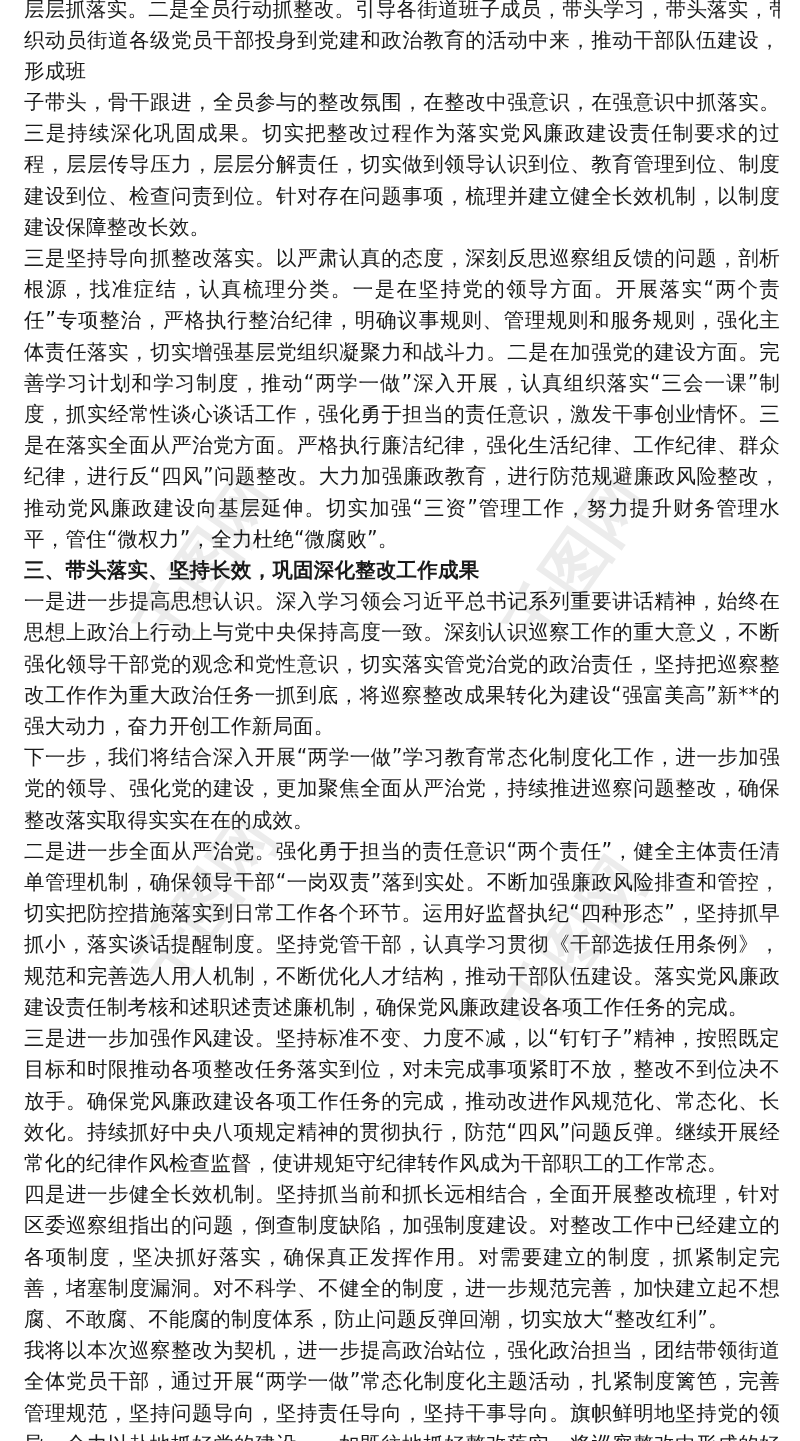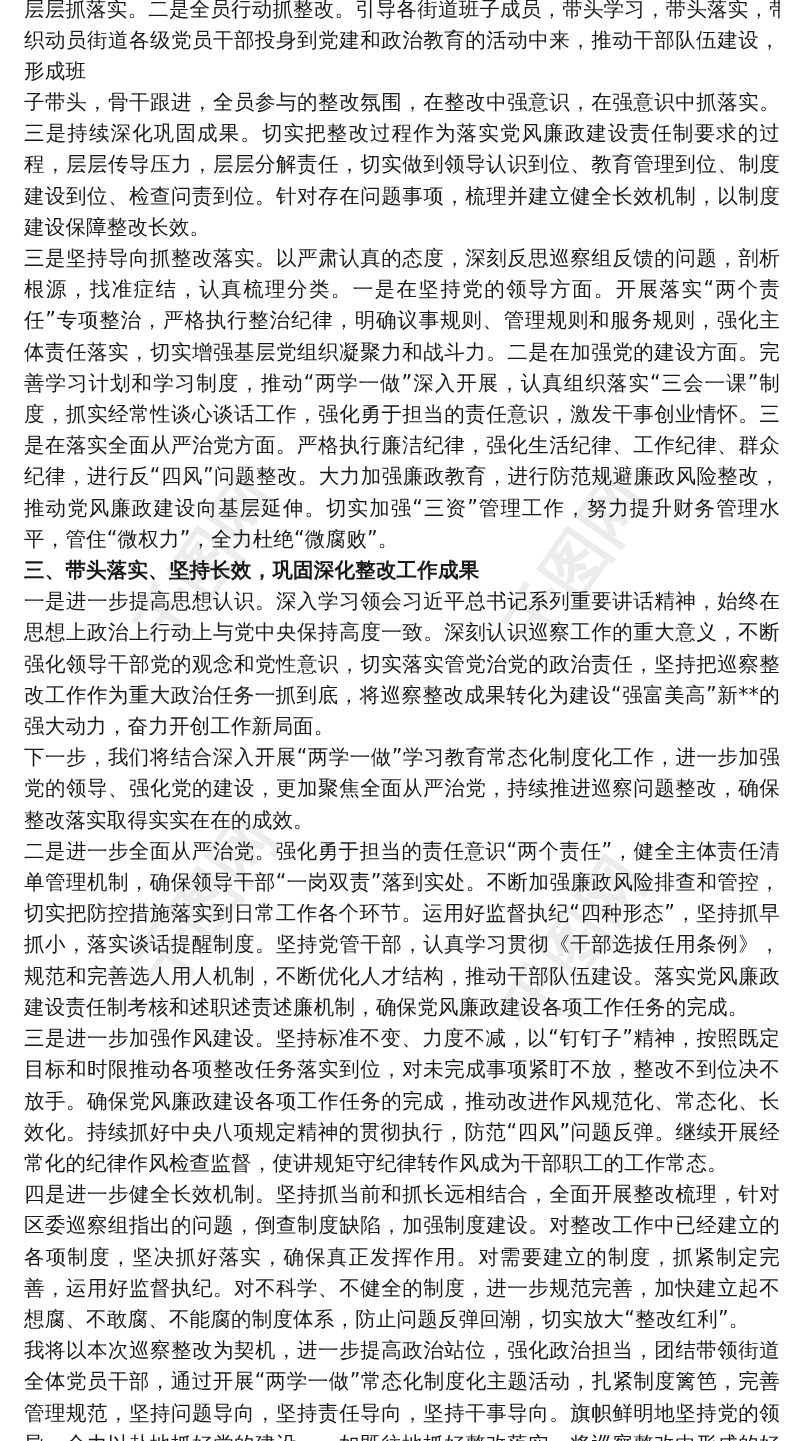--- a/index.html
+++ b/index.html
@@ -41,17 +41,17 @@
   </div>
 
   <div class="block main-block">
     <p>子带头，骨干跟进，全员参与的整改氛围，在整改中强意识，在强意识中抓落实。三是持续深化巩固成果。切实把整改过程作为落实党风廉政建设责任制要求的过程，层层传导压力，层层分解责任，切实做到领导认识到位、教育管理到位、制度建设到位、检查问责到位。针对存在问题事项，梳理并建立健全长效机制，以制度建设保障整改长效。</p>
     <p>三是坚持导向抓整改落实。以严肃认真的态度，深刻反思巡察组反馈的问题，剖析根源，找准症结，认真梳理分类。一是在坚持党的领导方面。开展落实“两个责任”专项整治，严格执行整治纪律，明确议事规则、管理规则和服务规则，强化主体责任落实，切实增强基层党组织凝聚力和战斗力。二是在加强党的建设方面。完善学习计划和学习制度，推动“两学一做”深入开展，认真组织落实“三会一课”制度，抓实经常性谈心谈话工作，强化勇于担当的责任意识，激发干事创业情怀。三是在落实全面从严治党方面。严格执行廉洁纪律，强化生活纪律、工作纪律、群众纪律，进行反“四风”问题整改。大力加强廉政教育，进行防范规避廉政风险整改，推动党风廉政建设向基层延伸。切实加强“三资”管理工作，努力提升财务管理水平，管住“微权力”，全力杜绝“微腐败”。</p>
     <p class="heading">三、带头落实、坚持长效，巩固深化整改工作成果</p>
     <p>一是进一步提高思想认识。深入学习领会习近平总书记系列重要讲话精神，始终在思想上政治上行动上与党中央保持高度一致。深刻认识巡察工作的重大意义，不断强化领导干部党的观念和党性意识，切实落实管党治党的政治责任，坚持把巡察整改工作作为重大政治任务一抓到底，将巡察整改成果转化为建设“强富美高”新**的强大动力，奋力开创工作新局面。</p>
     <p>下一步，我们将结合深入开展“两学一做”学习教育常态化制度化工作，进一步加强党的领导、强化党的建设，更加聚焦全面从严治党，持续推进巡察问题整改，确保整改落实取得实实在在的成效。</p>
     <p>二是进一步全面从严治党。强化勇于担当的责任意识“两个责任”，健全主体责任清单管理机制，确保领导干部“一岗双责”落到实处。不断加强廉政风险排查和管控，切实把防控措施落实到日常工作各个环节。运用好监督执纪“四种形态”，坚持抓早抓小，落实谈话提醒制度。坚持党管干部，认真学习贯彻《干部选拔任用条例》，规范和完善选人用人机制，不断优化人才结构，推动干部队伍建设。落实党风廉政建设责任制考核和述职述责述廉机制，确保党风廉政建设各项工作任务的完成。</p>
     <p>三是进一步加强作风建设。坚持标准不变、力度不减，以“钉钉子”精神，按照既定目标和时限推动各项整改任务落实到位，对未完成事项紧盯不放，整改不到位决不放手。确保党风廉政建设各项工作任务的完成，推动改进作风规范化、常态化、长效化。持续抓好中央八项规定精神的贯彻执行，防范“四风”问题反弹。继续开展经常化的纪律作风检查监督，使讲规矩守纪律转作风成为干部职工的工作常态。</p>
-    <p>四是进一步健全长效机制。坚持抓当前和抓长远相结合，全面开展整改梳理，针对区委巡察组指出的问题，倒查制度缺陷，加强制度建设。对整改工作中已经建立的各项制度，坚决抓好落实，确保真正发挥作用。对需要建立的制度，抓紧制定完善，运用好监督执纪。对不科学、不健全的制度，进一步规范完善，加快建立起不想腐、不敢腐、不能腐的制度体系，防止问题反弹回潮，切实放大“整改红利”。</p>
+    <p>四是进一步健全长效机制。坚持抓当前和抓长远相结合，全面开展整改梳理，针对区委巡察组指出的问题，倒查制度缺陷，加强制度建设。对整改工作中已经建立的各项制度，坚决抓好落实，确保真正发挥作用。对需要建立的制度，抓紧制定完善，堵塞制度漏洞。对不科学、不健全的制度，进一步规范完善，加快建立起不想腐、不敢腐、不能腐的制度体系，防止问题反弹回潮，切实放大“整改红利”。</p>
     <p>我将以本次巡察整改为契机，进一步提高政治站位，强化政治担当，团结带领街道全体党员干部，通过开展“两学一做”常态化制度化主题活动，扎紧制度篱笆，完善管理规范，坚持问题导向，坚持责任导向，坚持干事导向。旗帜鲜明地坚持党的领导，全力以赴地抓好党的建设，一如既往地抓好整改落实，将巡察整改中形成的好经验、好做法成为一种行为“自觉”。</p>
   </div>
 
 </div>
 
 </body></html>

